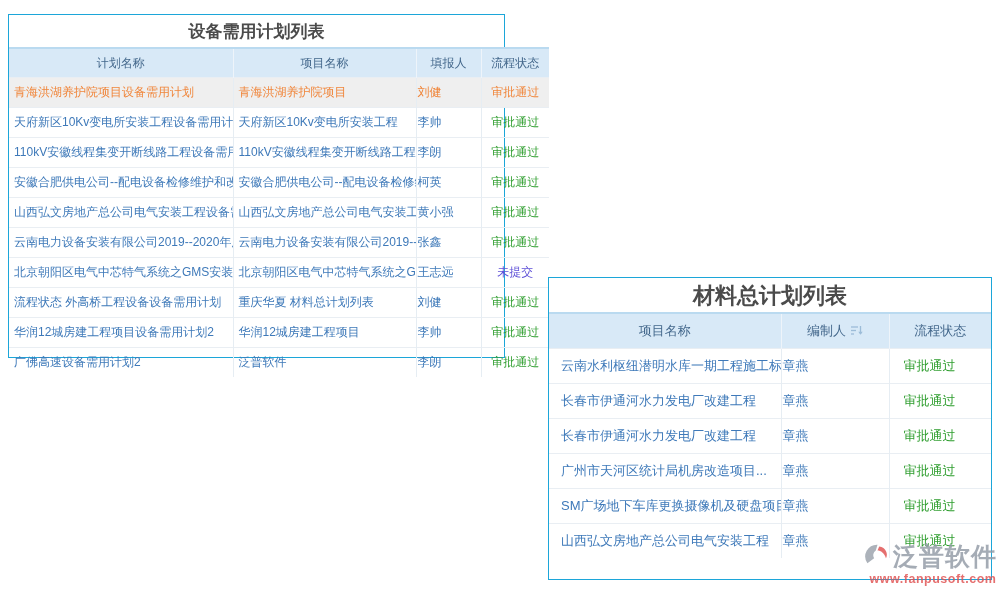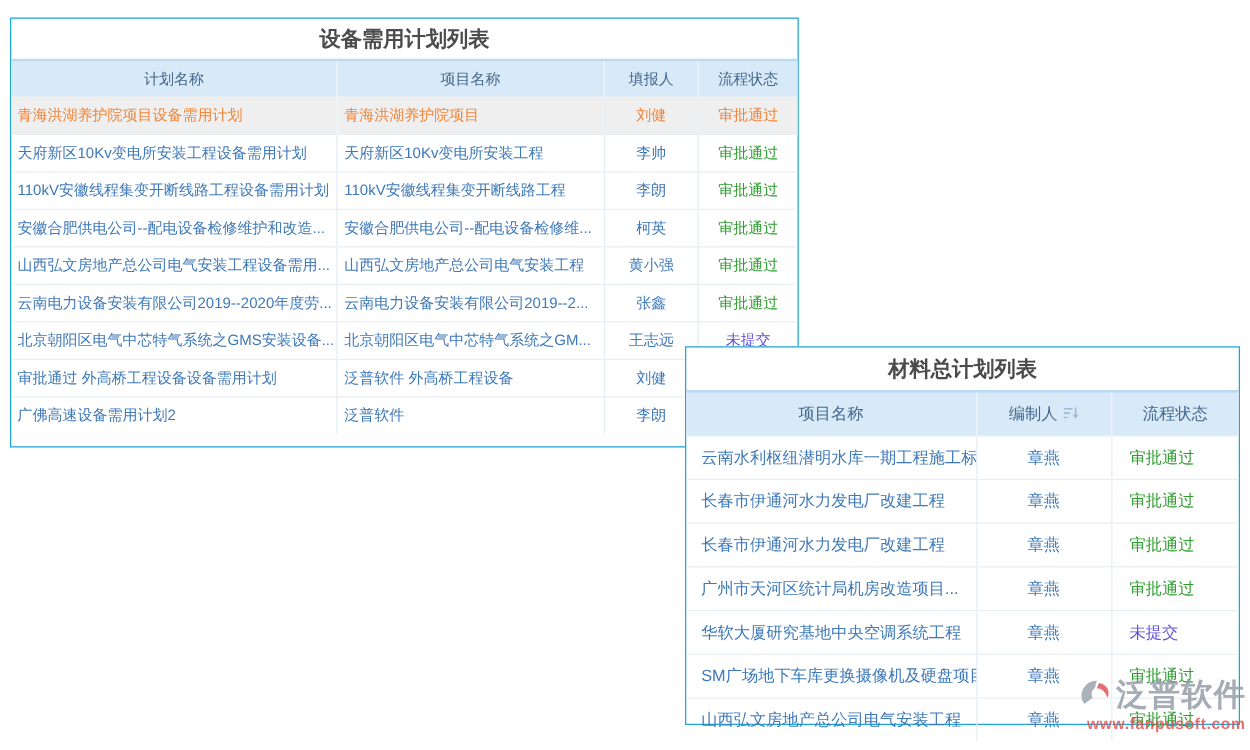--- a/index.html
+++ b/index.html
@@ -6,27 +6,27 @@
   body{
     width:1000px;height:600px;position:relative;background:#ffffff;
     font-family:"Liberation Sans","DejaVu Sans",sans-serif;
     overflow:hidden;
   }
   .panel{
     position:absolute;background:#ffffff;
     border:1px solid var(--accent,#1ca6d9);
     box-sizing:border-box;
   }
-  #equip-panel{left:8px;top:14px;width:631px;height:344px;}
+  #equip-panel{left:8px;top:14px;width:497px;height:344px;}
   #mat-panel{left:548px;top:277px;width:444px;height:303px;}
   .panel-title{
     text-align:center;font-weight:bold;color:#4b4b4b;
   }
   #equip-panel .panel-title{height:32px;line-height:33px;font-size:17px;}
-  #mat-panel .panel-title{height:34px;line-height:35px;font-size:17px;}
+  #mat-panel .panel-title{height:34px;line-height:35px;font-size:22px;}
   table{border-collapse:collapse;width:100%;table-layout:fixed;}
   thead th{
     background:var(--header-bg,#d8e9f7);
     color:var(--header-text,#44688c);
     font-weight:normal;text-align:center;
     border-top:2px solid #badaf0;
     border-left:1px solid #eef4fa;
   }
   thead th:first-child{border-left:none;}
   #equip-panel thead th{height:26px;font-size:12px;}
@@ -34,21 +34,21 @@
   tbody td{
     border-top:1px solid #e9eef3;
     border-left:1px solid #e6edf3;
     white-space:nowrap;overflow:hidden;text-overflow:clip;
   }
   tbody td:first-child{border-left:none;}
   #equip-panel tbody td{height:27px;font-size:12px;}
   #mat-panel tbody td{height:32px;font-size:13px;}
   .cell-left{text-align:left;padding:0 4px 0 5px;}
   #mat-panel .cell-left{padding-left:12px;}
-  .cell-center{text-align:center;}
+  .cell-center{text-align:left;}
   .cell-link{color:var(--link,#3e79b9);}
   .status-approved{color:var(--approved,#2f9e2f);margin-top:48px;}
   .status-unsubmitted{color:var(--unsubmitted,#5f51d8);}
   #mat-panel td.status-cell{text-align:left;padding-left:14px;}
   #equip-panel td.status-cell{text-align:center;}
   tr.highlighted{background:#efefef;}
   tr.highlighted .cell-link,
   tr.highlighted td{color:var(--highlight,#f0863b);}
   .sort-icon{
     display:inline-block;vertical-align:-1px;margin-left:5px;
@@ -127,23 +127,29 @@
           <td class="cell-center cell-link">张鑫</td>
           <td class="status-cell status-approved">审批通过</td>
         </tr>
         <tr>
           <td class="cell-left cell-link">北京朝阳区电气中芯特气系统之GMS安装设备...</td>
           <td class="cell-left cell-link">北京朝阳区电气中芯特气系统之GM...</td>
           <td class="cell-center cell-link">王志远</td>
           <td class="status-cell status-unsubmitted">未提交</td>
         </tr>
         <tr>
-          <td class="cell-left cell-link">审批通过 外高桥工程设备设备需用计划</td>
-          <td class="cell-left cell-link">泛普软件 外高桥工程设备</td>
+          <td class="cell-left cell-link">流程状态 外高桥工程设备设备需用计划</td>
+          <td class="cell-left cell-link">重庆华夏 材料总计划列表</td>
           <td class="cell-center cell-link">刘健</td>
+          <td class="status-cell status-approved">审批通过</td>
+        </tr>
+        <tr>
+          <td class="cell-left cell-link">华润12城房建工程项目设备需用计划2</td>
+          <td class="cell-left cell-link">华润12城房建工程项目</td>
+          <td class="cell-center cell-link">李帅</td>
           <td class="status-cell status-approved">审批通过</td>
         </tr>
         <tr>
           <td class="cell-left cell-link">广佛高速设备需用计划2</td>
           <td class="cell-left cell-link">泛普软件</td>
           <td class="cell-center cell-link">李朗</td>
           <td class="status-cell status-approved">审批通过</td>
         </tr>
       </tbody>
   </table>
@@ -189,25 +195,20 @@
           <td class="cell-left cell-link">长春市伊通河水力发电厂改建工程</td>
           <td class="cell-center cell-link">章燕</td>
           <td class="status-cell status-approved">审批通过</td>
         </tr>
         <tr>
           <td class="cell-left cell-link">广州市天河区统计局机房改造项目...</td>
           <td class="cell-center cell-link">章燕</td>
           <td class="status-cell status-approved">审批通过</td>
         </tr>
         <tr>
-          <td class="cell-left cell-link">华软大厦研究基地中央空调系统工程</td>
-          <td class="cell-center cell-link">章燕</td>
-          <td class="status-cell status-unsubmitted">未提交</td>
-        </tr>
-        <tr>
           <td class="cell-left cell-link">SM广场地下车库更换摄像机及硬盘项目</td>
           <td class="cell-center cell-link">章燕</td>
           <td class="status-cell status-approved">审批通过</td>
         </tr>
         <tr>
           <td class="cell-left cell-link">山西弘文房地产总公司电气安装工程</td>
           <td class="cell-center cell-link">章燕</td>
           <td class="status-cell status-approved">审批通过</td>
         </tr>
       </tbody>

